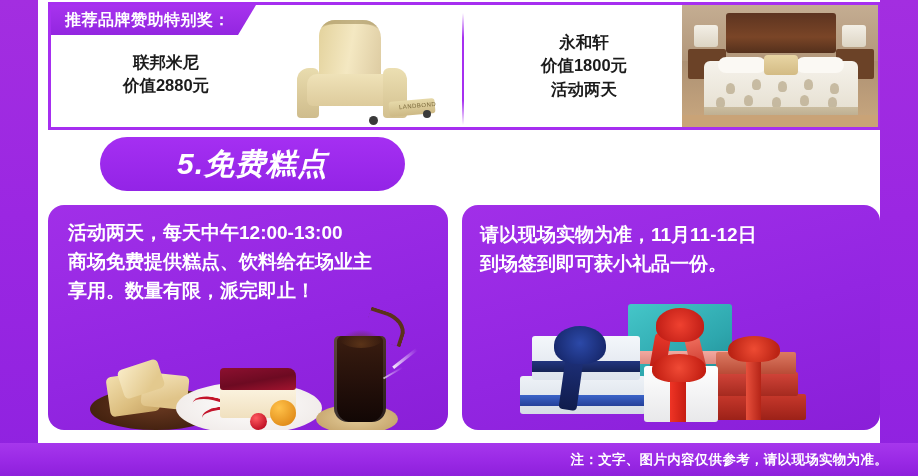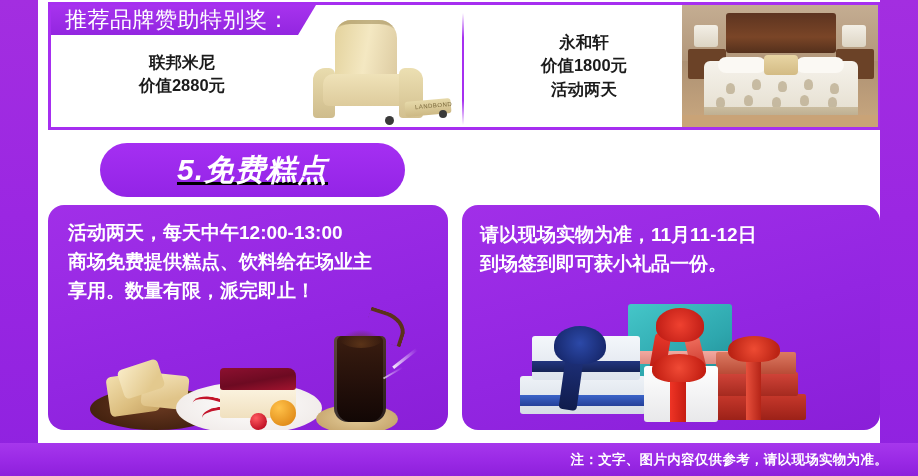--- a/index.html
+++ b/index.html
@@ -45,41 +45,41 @@
     height: 30px;
     padding: 0 26px 0 14px;
     display: flex;
     align-items: center;
     background: linear-gradient(180deg, #a733ee 0%, #9326e0 100%);
     -webkit-clip-path: polygon(0 0, 100% 0, calc(100% - 18px) 100%, 0 100%);
     clip-path: polygon(0 0, 100% 0, calc(100% - 18px) 100%, 0 100%);
   }
   .ribbon-text {
     color: #ffffff;
-    font-size: 22px;
-    font-weight: normal;
+    font-size: 16px;
+    font-weight: bold;
     letter-spacing: 0.5px;
     white-space: nowrap;
   }
   .divider-v {
     position: absolute;
     left: 411px;
     top: 8px;
     width: 2px;
     height: 112px;
     background: linear-gradient(180deg, rgba(166,47,240,0) 0%, #a62ff0 22%, #a62ff0 78%, rgba(166,47,240,0) 100%);
   }
   .prize-col {
     position: absolute;
     top: 0;
     height: 100%;
     display: flex;
     align-items: center;
   }
-  .prize-col.one { left: 16px;     width: 411px; padding-top: 16px; box-sizing: border-box; }
+  .prize-col.one { left: 0;     width: 411px; padding-top: 16px; box-sizing: border-box; }
   .prize-col.two { left: 413px; width: 416px; }
   .prize-text {
     color: #1b1b1b;
     font-size: 16.5px;
     font-weight: bold;
     line-height: 1.42;
     text-align: center;
     white-space: nowrap;
   }
   .prize-col.one .prize-text { width: 186px; margin-left: 22px; }
@@ -159,21 +159,21 @@
   
   .pill {
     position: absolute;
     height: 54px;
     border-radius: 27px;
     background: linear-gradient(180deg, #a52ff2 0%, #9324e6 100%);
     display: flex;
     align-items: center;
     justify-content: center;
   }
-  .pill.left-pill  { left: 100px; top: 143px; width: 305px; text-decoration: underline; }
+  .pill.left-pill  { left: 100px; top: 137px; width: 305px; }
   .pill.right-pill { left: 516px; top: 143px; width: 305px; }
   .pill-text {
     color: #ffffff;
     font-size: 30px;
     font-weight: bold;
     font-style: italic;
     letter-spacing: 1px;
     white-space: nowrap;
   }
 

